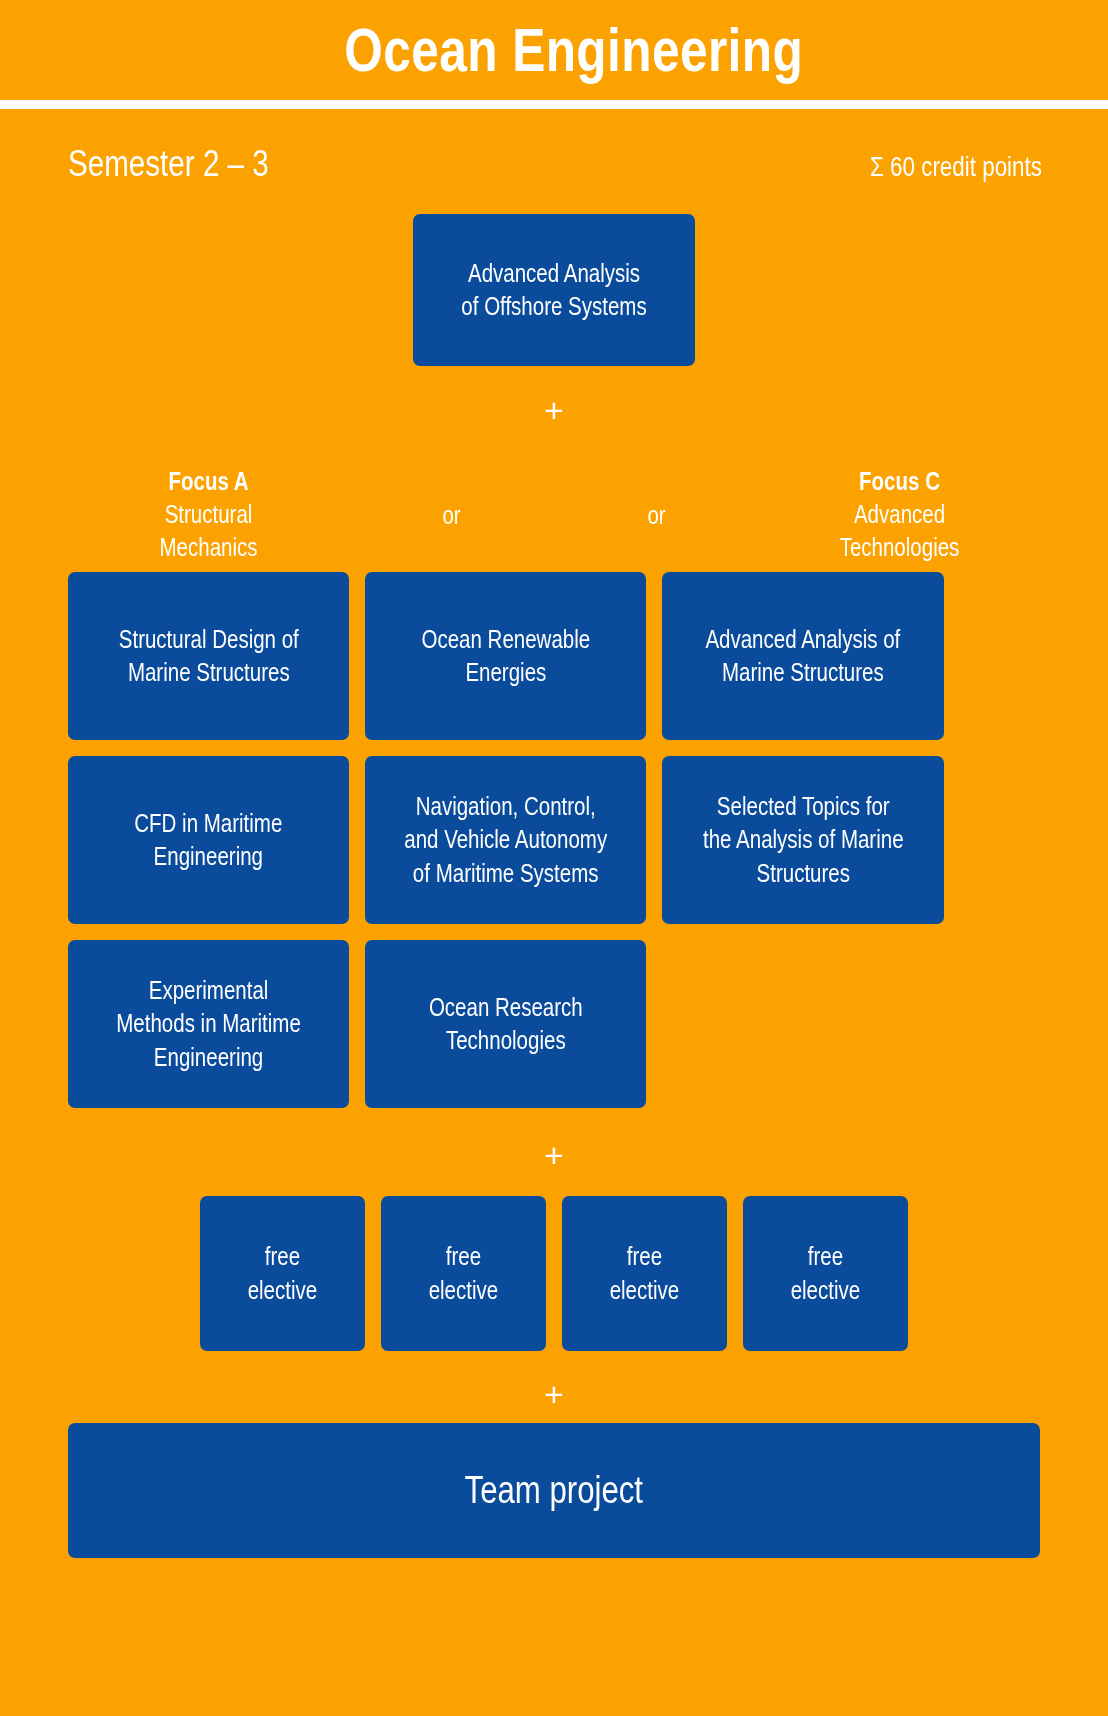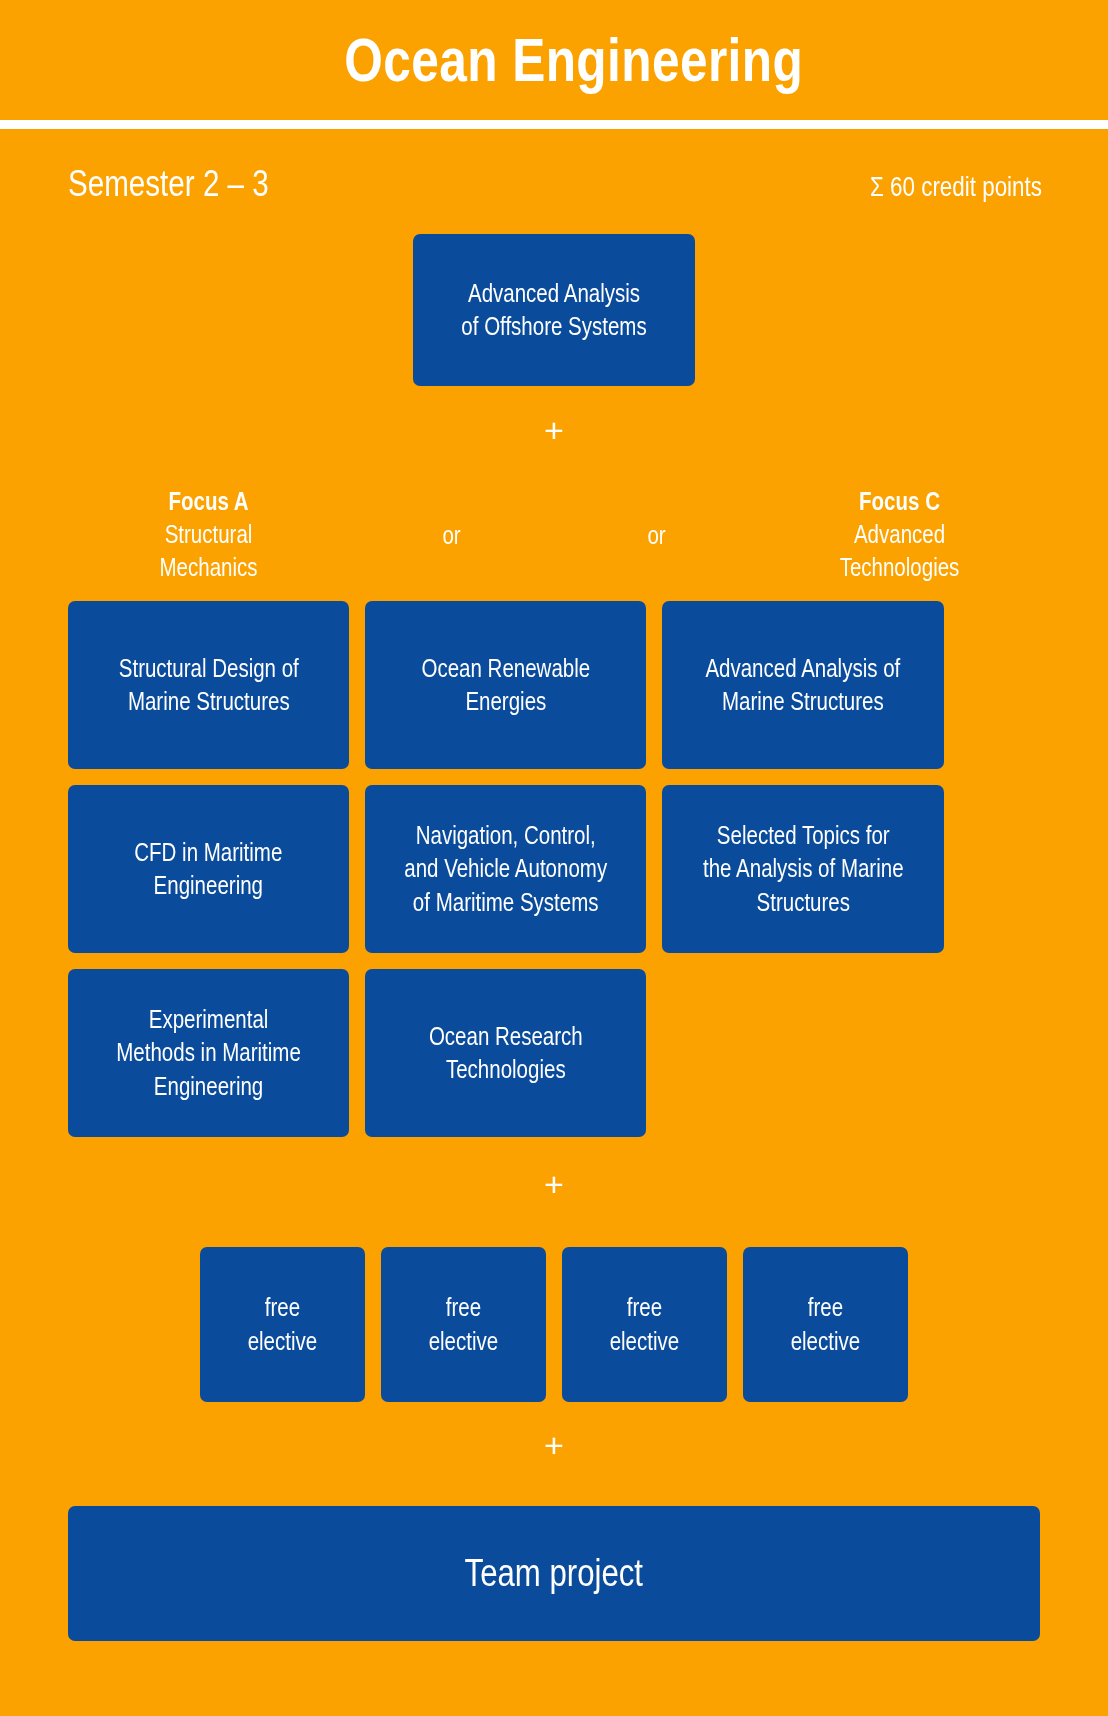--- a/index.html
+++ b/index.html
@@ -11,21 +11,21 @@
     height: 1716px;
     background: #fba200;
     font-family: "Liberation Sans", sans-serif;
     color: #ffffff;
     overflow: hidden;
     position: relative;
   }
 
   
   .header-band {
-    height: 120px;
+    height: 100px;
     display: flex;
     align-items: center;
     justify-content: center;
     background: #fba200;
     margin-left: 40px;
   }
   .header-title {
     font-size: 62px;
     font-weight: bold;
     letter-spacing: 0.5px;
@@ -141,40 +141,40 @@
     white-space: nowrap;
   }
 
   
   .grid {
     display: grid;
     grid-template-columns: 281px 281px 282px;
     column-gap: 16px;
     row-gap: 16px;
     padding: 0 68px;
-    margin-top: 17px;
+    margin-top: 8px;
   }
   .grid .box { height: 168px; }
 
   
   .elective-row {
     display: flex;
     justify-content: center;
     gap: 16px;
-    margin-top: 46px;
+    margin-top: 24px;
   }
   .elective-row .box {
     width: 165px;
     height: 155px;
   }
 
   
   .team-wrap {
     padding: 0 68px;
-    margin-top: 44px;
+    margin-top: 12px;
   }
   .team-wrap .box {
     height: 135px;
     width: 100%;
   }
   .team-text {
     font-size: 38px;
     line-height: 1.2;
     transform: scaleX(0.82);
     transform-origin: center center;

